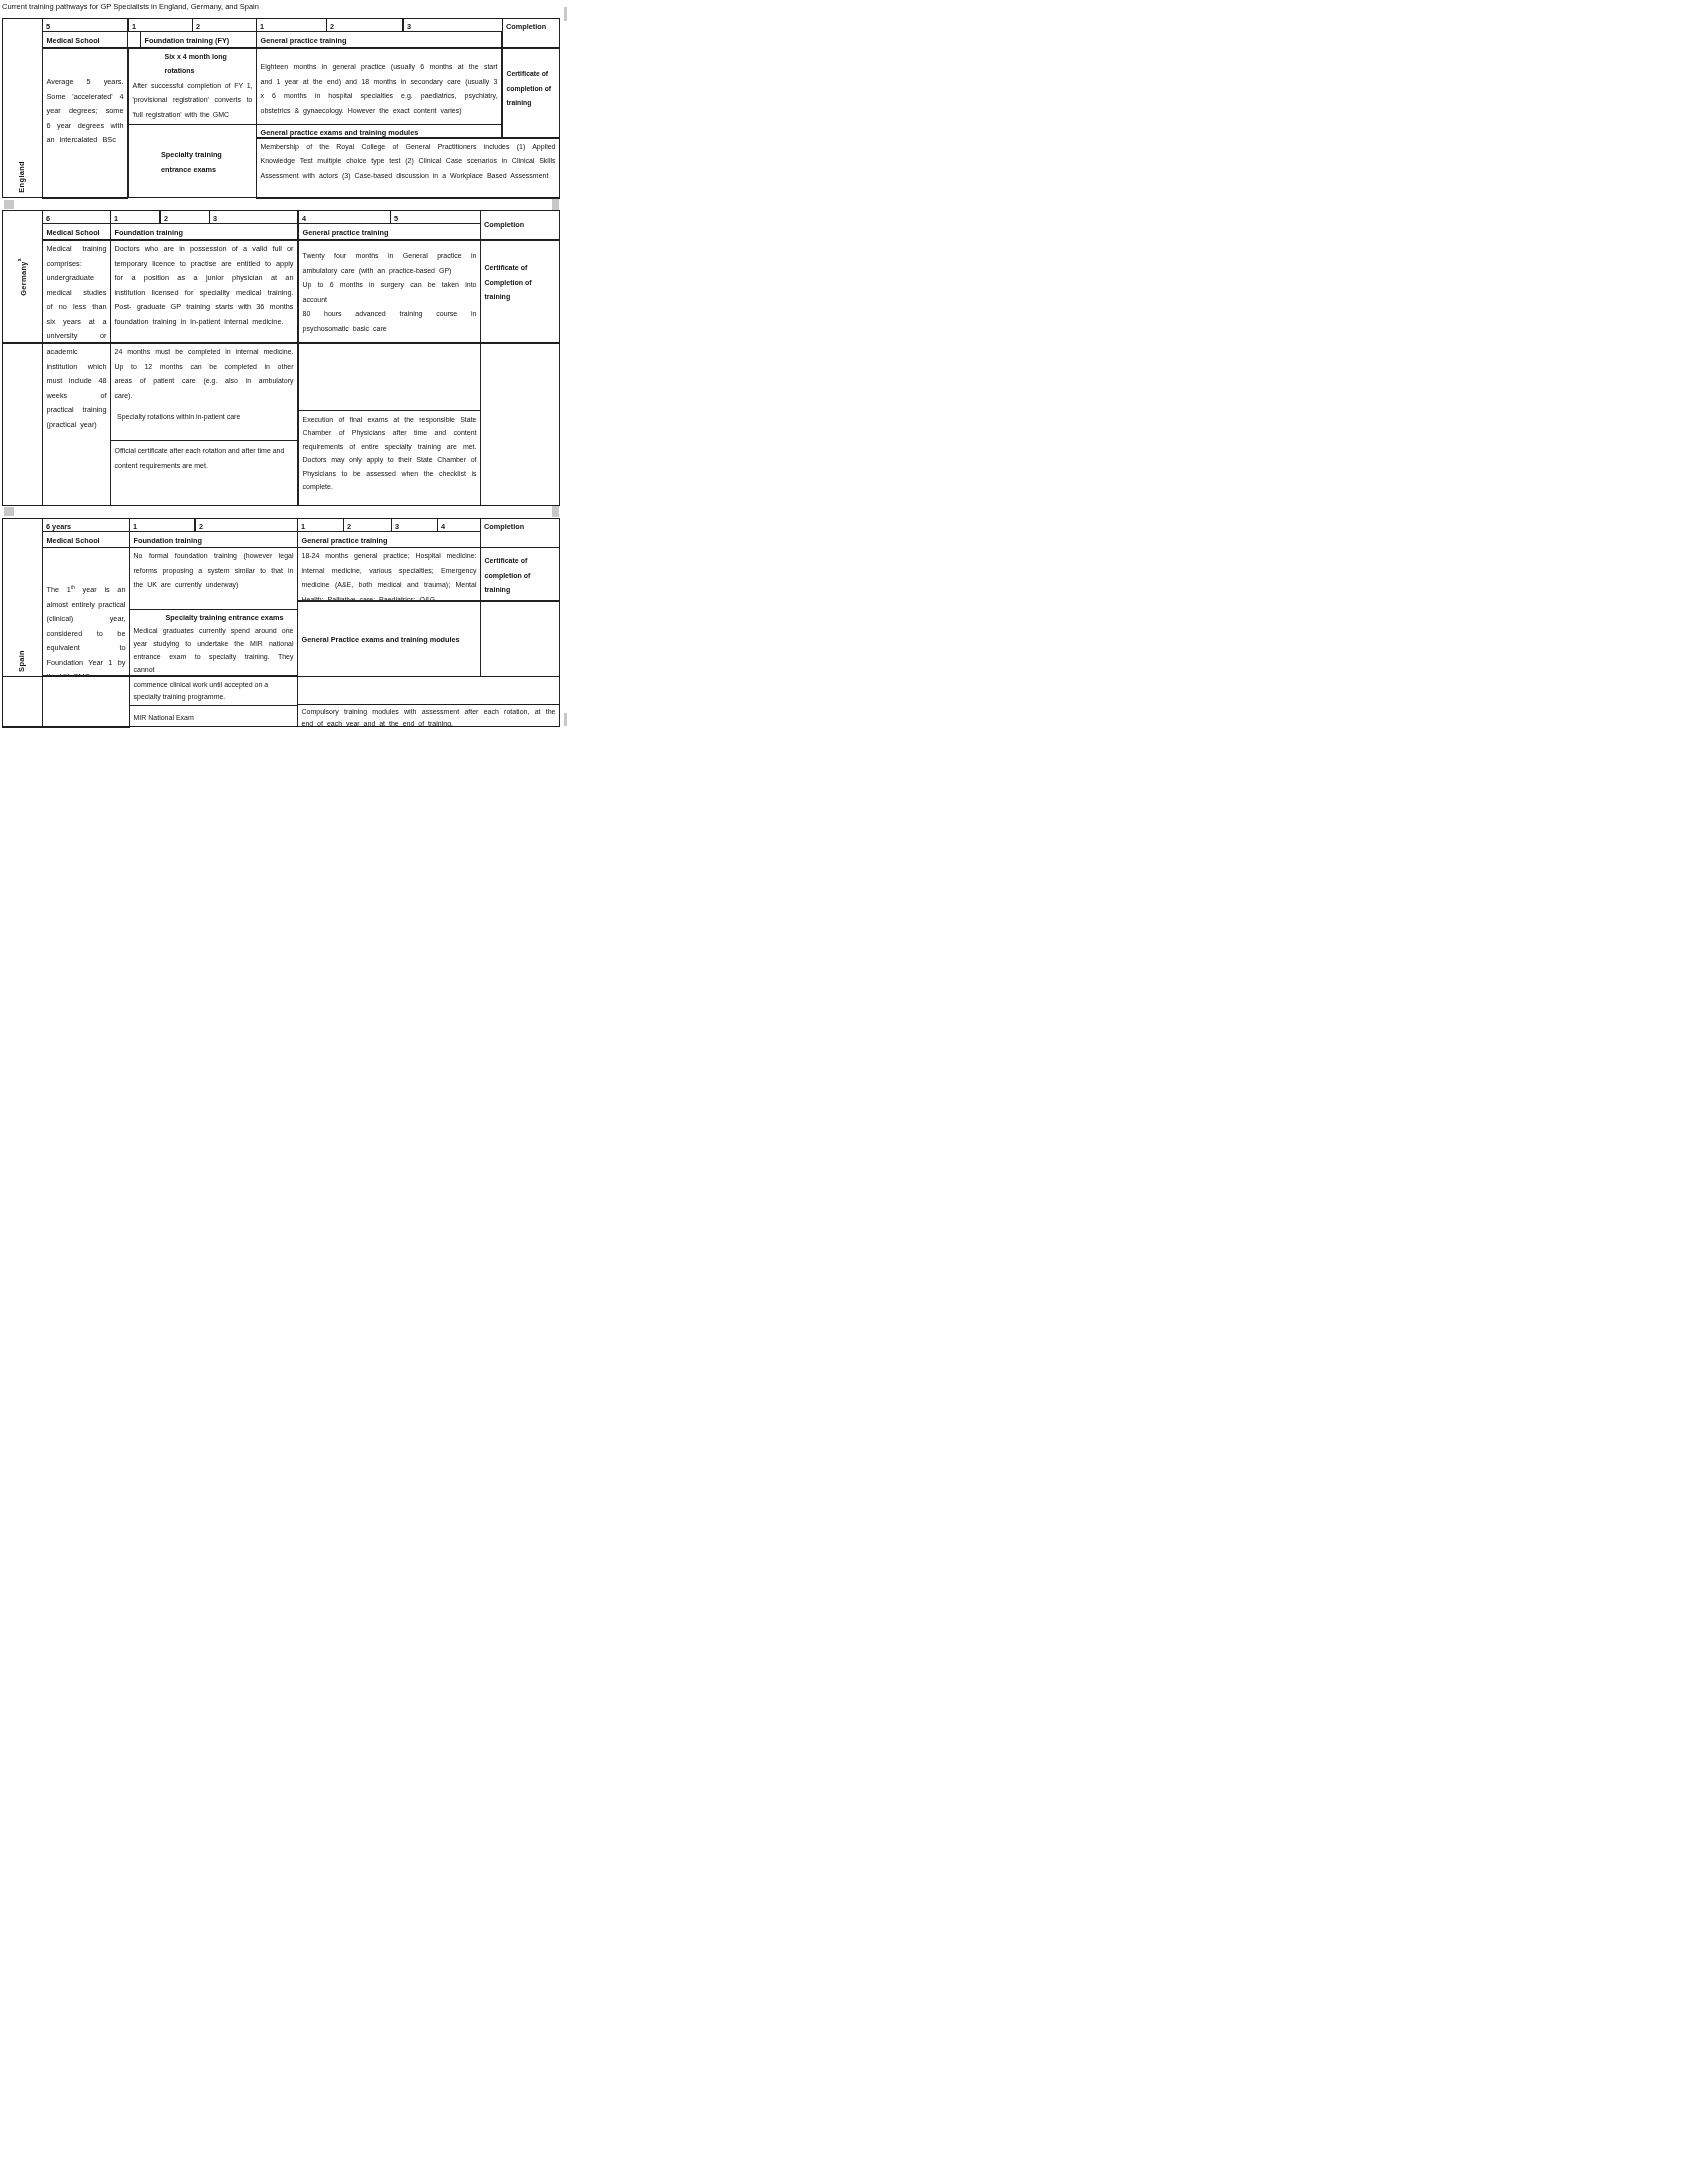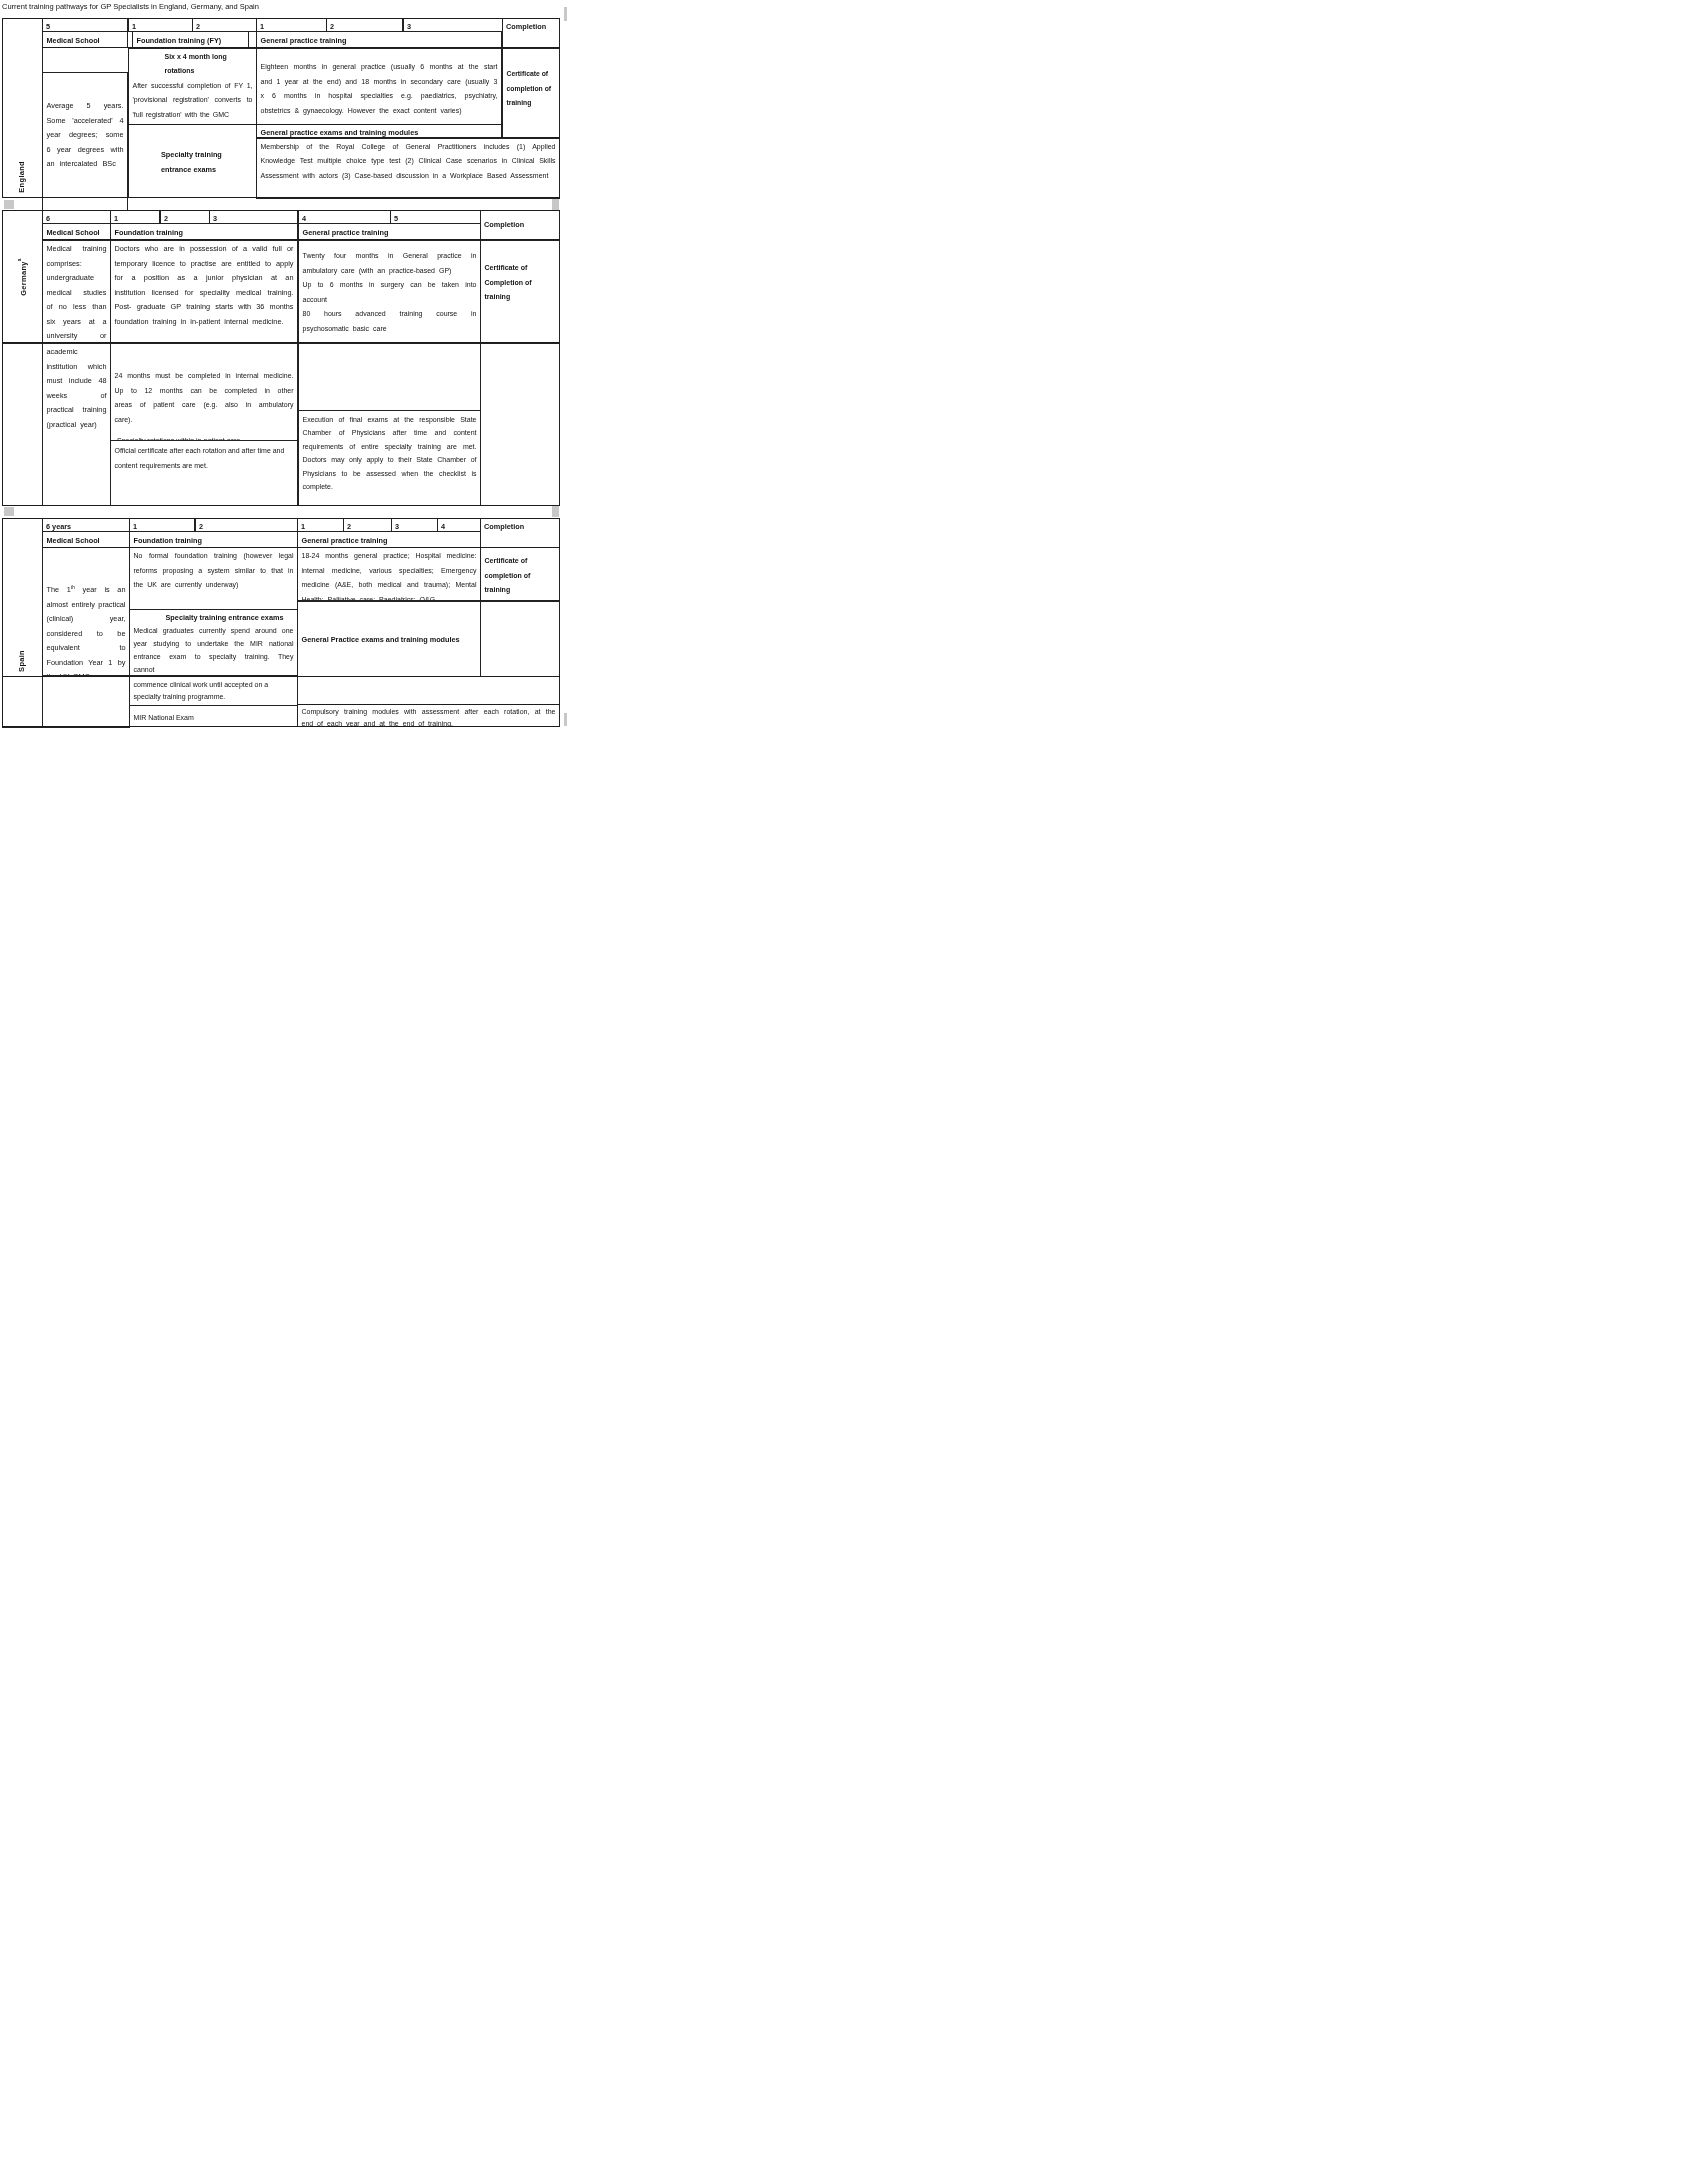--- a/index.html
+++ b/index.html
@@ -5,21 +5,21 @@
   html,body{margin:0;padding:0;background:#ffffff;}
   body{width:567px;height:728px;position:relative;font-family:"Liberation Sans","DejaVu Sans",sans-serif;color:#141414;}
   .page{position:absolute;left:0;top:0;width:567px;height:728px;background:#fff;}
   .title{position:absolute;left:2px;top:1.5px;font-size:7.5px;font-weight:normal;color:#111;}
   .cell{position:absolute;box-sizing:border-box;border:0.5px solid #222;background:#fff;
         font-size:7px;line-height:14.5px;padding:0.5px 3.5px;overflow:hidden;}
   .yr{font-weight:bold;font-size:7.3px;padding-top:0.5px;padding-left:3px;}
   .hd{font-weight:bold;font-size:7.3px;padding-top:1.5px;}
   .just{text-align:justify;word-spacing:1px;}
   .ws4{word-spacing:2px;}
-  .ws6{word-spacing:3px;margin-top:24px;}
+  .ws6{word-spacing:3px;}
   .bold{font-weight:bold;padding-left:32px;}
   .cert{font-weight:bold;font-size:6.8px;line-height:14.5px;}
   .labelcell{padding:0;}
   .labeltext{position:absolute;left:0;width:100%;display:flex;justify-content:center;}
   .labeltext span{writing-mode:vertical-rl;transform:rotate(180deg);font-weight:bold;font-size:7.5px;letter-spacing:0.3px;white-space:nowrap;}
   .lab-bottom{bottom:4px;}
   .lab-center{top:50%;transform:translateY(-50%);}
   .hline{position:absolute;background:#1c1c1c;height:1px;}
   .vline{position:absolute;background:#1c1c1c;width:1px;}
   .handle{position:absolute;background:#c8c8c8;}
@@ -40,21 +40,21 @@
       </div>
   </div>
   <div class="cell yr" style="left:42px;top:18px;width:86px;height:13.5px;">5</div>
   <div class="cell yr" style="left:128px;top:18px;width:65px;height:13.5px;">1</div>
   <div class="cell yr" style="left:192px;top:18px;width:65px;height:13.5px;">2</div>
   <div class="cell yr" style="left:256px;top:18px;width:71px;height:13.5px;">1</div>
   <div class="cell yr" style="left:326px;top:18px;width:77px;height:13.5px;">2</div>
   <div class="cell yr" style="left:403px;top:18px;width:100px;height:13.5px;">3</div>
   <div class="cell yr" style="left:502px;top:18px;width:58px;height:30px;">Completion</div>
   <div class="cell hd" style="left:42px;top:31px;width:86px;height:17px;">Medical School</div>
-  <div class="cell hd" style="left:132px;top:31px;width:117px;height:17px;">Foundation training (FY)</div>
+  <div class="cell hd" style="left:140px;top:31px;width:117px;height:17px;">Foundation training (FY)</div>
   <div class="cell hd" style="left:256px;top:31px;width:246px;height:17px;">General practice training</div>
   <div class="cell just ws6" style="left:42px;top:48px;width:86px;height:151px;padding-top:26px;font-size:7.3px;">
     <span>Average 5 years. Some 'accelerated' 4 year degrees; some 6 year degrees with an intercalated BSc</span>
   </div>
   <div class="cell" style="left:128px;top:48px;width:129px;height:77px;">
     <div class="bold">Six x 4 month long rotations</div>
     <div class="just">After successful completion of FY 1, 'provisional registration' converts to 'full registration' with the GMC</div>
   </div>
   <div class="cell just ws4" style="left:256px;top:48px;width:246px;height:77px;padding-top:11px;">
     <span>Eighteen months in general practice (usually 6 months at the start and 1 year at the end) and 18 months in secondary care (usually 3 x 6 months in hospital specialties e.g. paediatrics, psychiatry, obstetrics &amp; gynaecology. However the exact content varies)</span>

